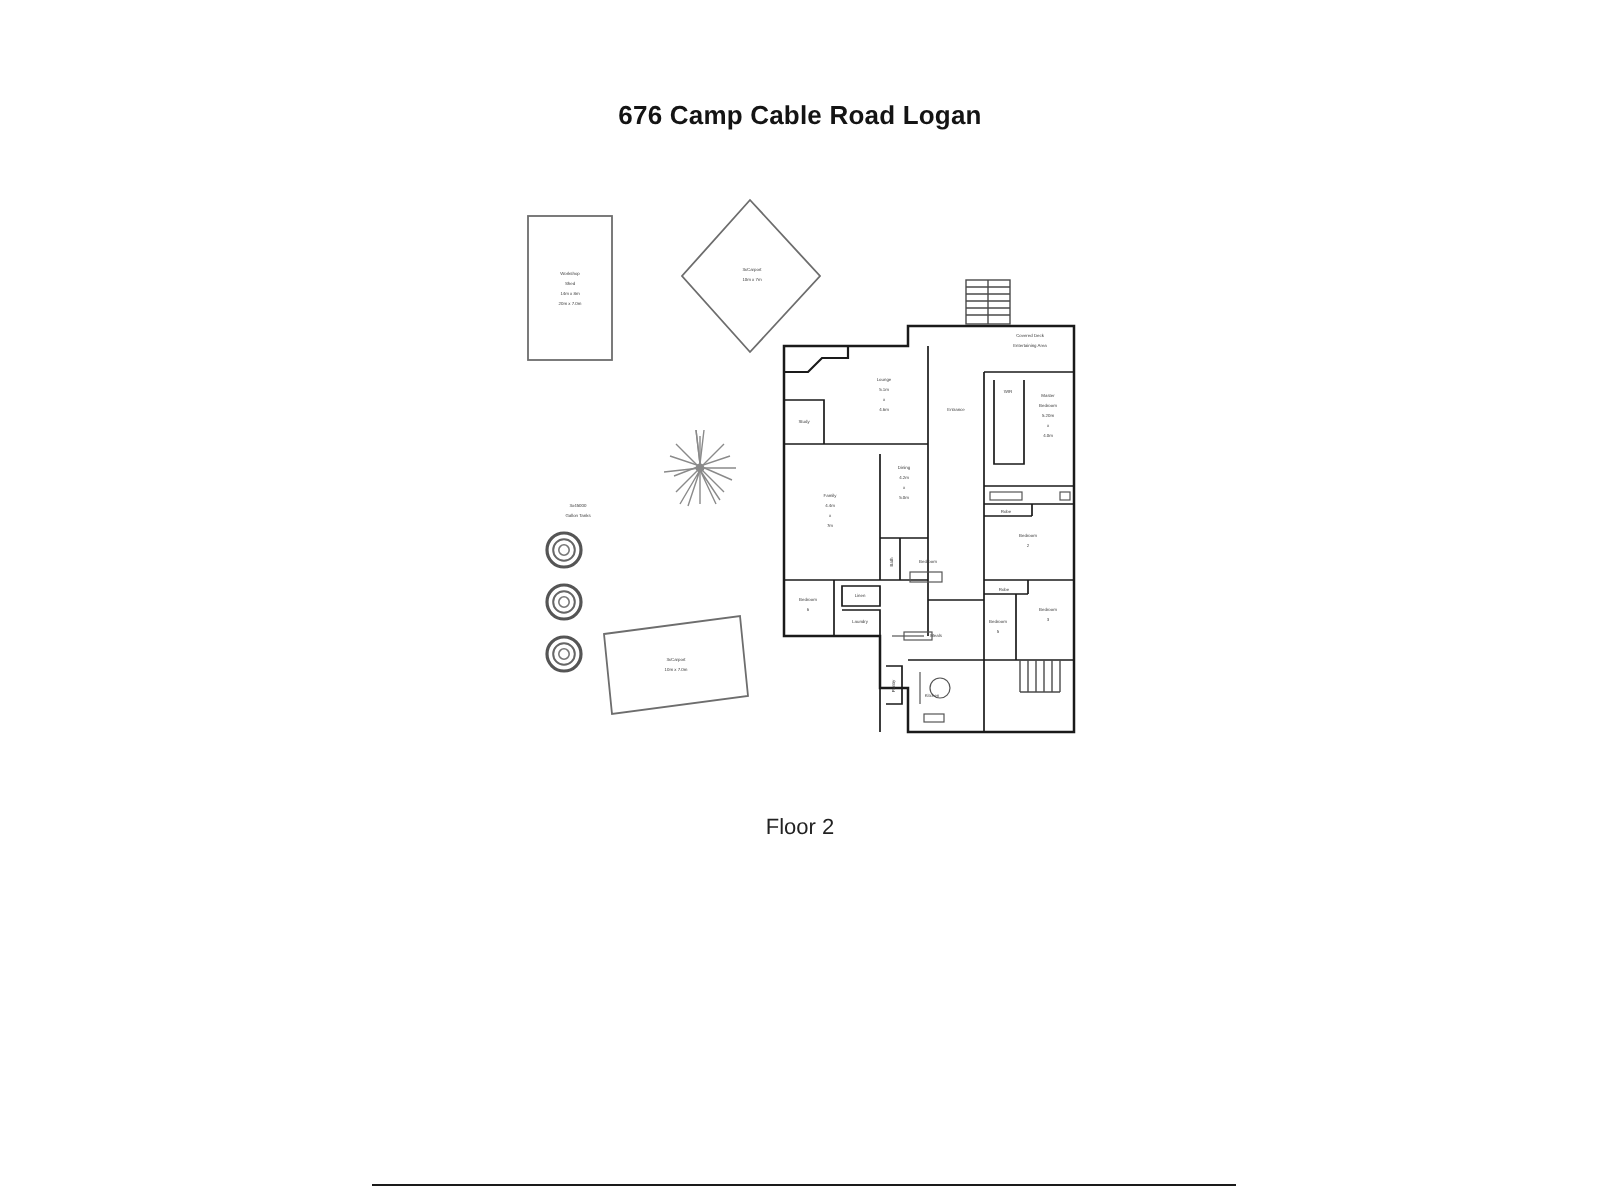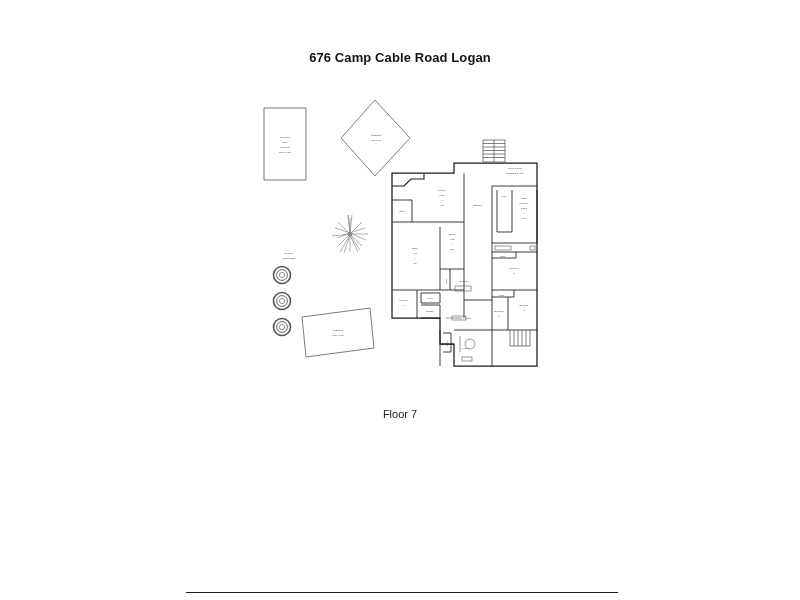--- a/index.html
+++ b/index.html
@@ -299,17 +299,17 @@
         <text class="lbl lbl-xs" x="502" y="295">Robe</text>
 
         <text class="lbl lbl-xs" x="447" y="343" transform="rotate(-90 447 343)">Pantry</text>
 
         <text class="lbl lbl-xs" x="446" y="281" transform="rotate(-90 446 281)">Bath</text>
       </g>
 
     </svg>
   </div>
 
-  <div id="floor-label">Floor 7</div>
+  <div id="floor-label">Floor 2</div>
 
   <div id="bottom-rule"></div>
 
 </div>
 
 </body></html>

